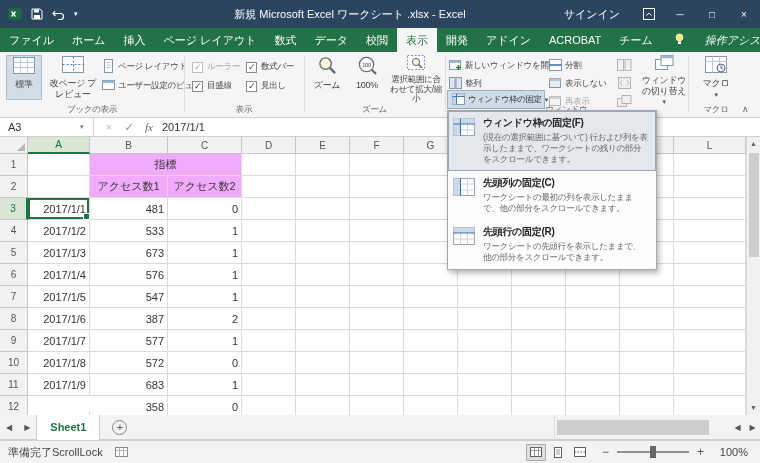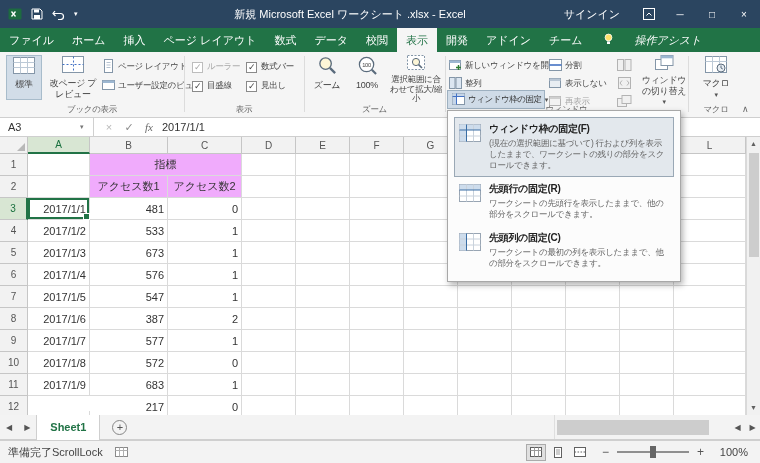--- a/index.html
+++ b/index.html
@@ -102,22 +102,22 @@
   .st-ico { margin-left:12px; display:flex; }
   .viewbtns { margin-left:auto; display:flex; gap:2px; }
   .vbtn { width:20px; height:17px; display:flex; align-items:center; justify-content:center; }
   .vbtn.pressed { background:#e0e0e0; border:1px solid #ababab; }
   .zminus { margin-left:12px; font-size:12px; color:#555; }
   .ztrack { width:72px; height:2px; background:#8f8f8f; position:relative; margin:0 8px; }
   .zthumb { position:absolute; left:33px; top:-5px; width:6px; height:12px; background:#666; }
   .zplus { font-size:12px; color:#555; }
   .zlabel { width:40px; text-align:right; margin-right:12px; margin-left:4px; }
   
-  .menu { position:absolute; left:447px; top:110px; width:234px; background:#fcfcfc;
-    border:1px solid #a8a8a8; box-shadow:2px 3px 6px rgba(0,0,0,0.3); z-index:40; padding:6px; }
+  .menu { position:absolute; left:447px; top:110px; width:210px; background:#fcfcfc;
+    border:1px solid #a8a8a8; box-shadow:2px 3px 6px rgba(0,0,0,0.3); z-index:40; padding:0; }
   .mitem { display:flex; gap:6px; padding:4px 6px 5px 4px; border:1px solid transparent; }
   .mitem.hl { background:#e3e8ed; border:1px solid #9aa8b5; }
   .mico { flex:0 0 24px; padding-top:2px; }
   .mtitle { font-size:10px; font-weight:bold; color:#222; letter-spacing:-0.3px; margin-bottom:2px; }
   .mdesc { font-size:8.5px; color:#666; line-height:1.3; letter-spacing:-0.3px; }
 </style>
 </head>
 <body>
 
 <div class="app">
@@ -164,20 +164,21 @@
     <div class="tab">ファイル</div>
     <div class="tab">ホーム</div>
     <div class="tab">挿入</div>
     <div class="tab">ページ レイアウト</div>
     <div class="tab">数式</div>
     <div class="tab">データ</div>
     <div class="tab">校閲</div>
     <div class="tab active">表示</div>
     <div class="tab">開発</div>
     <div class="tab">アドイン</div>
+    <div class="tab">ACROBAT</div>
     <div class="tab">チーム</div>
     <div class="assist">
       <span>
         <svg width="11" height="12" viewBox="0 0 11 12">
             <circle cx="5.5" cy="4.5" r="3.4" fill="#ffe26b" stroke="#fff" stroke-width="0.8"></circle>
             <rect x="4" y="8.4" width="3" height="2.6" fill="#fff"></rect>
           </svg>
       </span>
       <span>操作アシスト</span>
     </div>
@@ -542,21 +543,21 @@
         <div class="gc" style="width: 54px;"></div>
         <div class="gc" style="width: 54px;"></div>
         <div class="gc" style="width: 54px;"></div>
         <div class="gc" style="width: 54px;"></div>
         <div class="gc" style="width: 54px;"></div>
         <div class="gc" style="width: 72px;"></div>
       </div>
       <div class="grow">
         <div class="ghead rowhdr" style="width: 28px;">12</div>
         <div class="gc num" style="width: 62px; margin-top: 15px;">2017/1/10</div>
-        <div class="gc num" style="width: 78px;">217</div>
+        <div class="gc num" style="width: 78px;">358</div>
         <div class="gc num" style="width: 74px;">0</div>
         <div class="gc" style="width: 54px;"></div>
         <div class="gc" style="width: 54px;"></div>
         <div class="gc" style="width: 54px;"></div>
         <div class="gc" style="width: 54px;"></div>
         <div class="gc" style="width: 54px;"></div>
         <div class="gc" style="width: 54px;"></div>
         <div class="gc" style="width: 54px;"></div>
         <div class="gc" style="width: 54px;"></div>
         <div class="gc" style="width: 72px;"></div>
@@ -582,42 +583,42 @@
       </span>
       <span>
         <div class="mtitle">ウィンドウ枠の固定(F)</div>
         <div class="mdesc">(現在の選択範囲に基づいて) 行および列を表示したままで、ワークシートの残りの部分をスクロールできます。</div>
       </span>
     </div>
     <div class="mitem">
       <span class="mico">
         <svg width="22" height="18" viewBox="0 0 22 18">
             <rect x="0.5" y="0.5" width="21" height="17" fill="#fff" stroke="#98a5b3"></rect>
-            <rect x="0.5" y="0.5" width="21" height="5.5" fill="#cddcec"></rect>
-            <path d="M0.5 12h21M7.5 0.5v17M14.5 0.5v17" stroke="#c9d2dc"></path>
-            <path d="M0.5 6h21" stroke="#3a6ea5"></path>
+            <rect x="0.5" y="0.5" width="7" height="17" fill="#cddcec"></rect>
+            <path d="M0.5 6h21M0.5 12h21M14.5 0.5v17" stroke="#c9d2dc"></path>
+            <path d="M7.5 0.5v17" stroke="#3a6ea5"></path>
           </svg>
       </span>
       <span>
-        <div class="mtitle">先頭行の固定(R)</div>
-        <div class="mdesc">ワークシートの先頭行を表示したままで、他の部分をスクロールできます。</div>
+        <div class="mtitle">先頭列の固定(C)</div>
+        <div class="mdesc">ワークシートの最初の列を表示したままで、他の部分をスクロールできます。</div>
       </span>
     </div>
     <div class="mitem">
       <span class="mico">
         <svg width="22" height="18" viewBox="0 0 22 18">
             <rect x="0.5" y="0.5" width="21" height="17" fill="#fff" stroke="#98a5b3"></rect>
-            <rect x="0.5" y="0.5" width="7" height="17" fill="#cddcec"></rect>
-            <path d="M0.5 6h21M0.5 12h21M14.5 0.5v17" stroke="#c9d2dc"></path>
-            <path d="M7.5 0.5v17" stroke="#3a6ea5"></path>
+            <rect x="0.5" y="0.5" width="21" height="5.5" fill="#cddcec"></rect>
+            <path d="M0.5 12h21M7.5 0.5v17M14.5 0.5v17" stroke="#c9d2dc"></path>
+            <path d="M0.5 6h21" stroke="#3a6ea5"></path>
           </svg>
       </span>
       <span>
-        <div class="mtitle">先頭列の固定(C)</div>
-        <div class="mdesc">ワークシートの最初の列を表示したままで、他の部分をスクロールできます。</div>
+        <div class="mtitle">先頭行の固定(R)</div>
+        <div class="mdesc">ワークシートの先頭行を表示したままで、他の部分をスクロールできます。</div>
       </span>
     </div>
   </div>
 
   <div class="tabsbar">
     <span class="snav">◀</span>
     <span class="snav">▶</span>
     <div class="sheettab">Sheet1</div>
     <div class="addbtn">+</div>
     <div class="hscroll">

